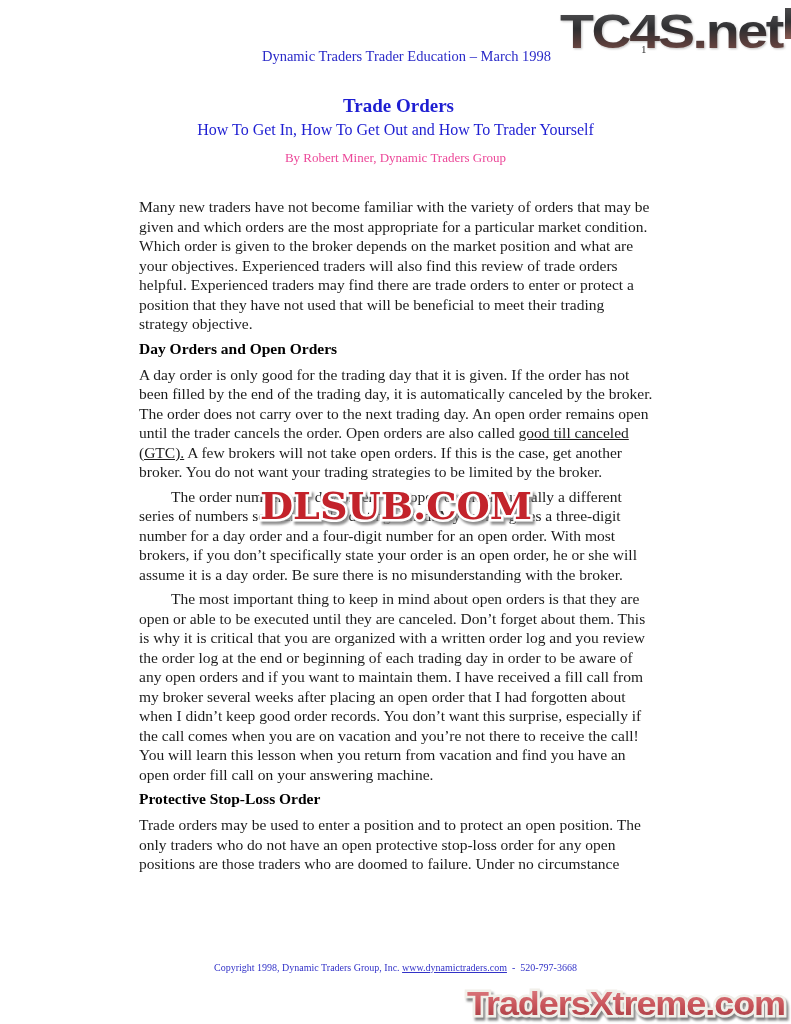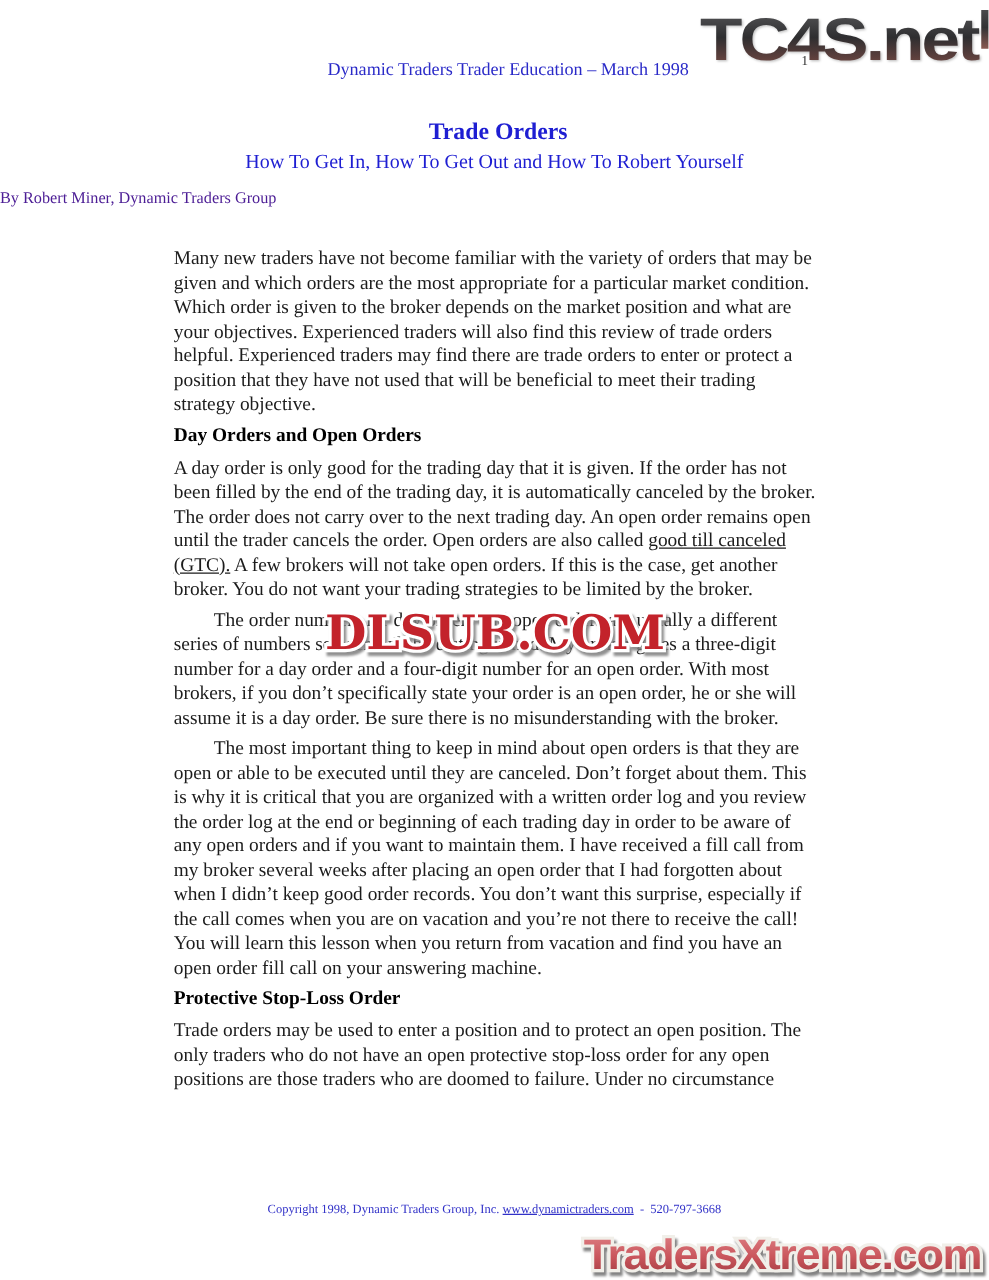--- a/index.html
+++ b/index.html
@@ -31,22 +31,22 @@
   
   .doc-title {
     position:absolute; top:92px; left:0; width:100%; margin:3px; text-align:center;
     font-size:19px; font-weight:bold; color:#1e1ed2;
   }
   .doc-subtitle {
     position:absolute; top:121px; left:0; width:100%; text-align:center;
     font-size:16px; color:#1e1ed2;
   }
   .doc-byline {
-    position:absolute; top:150px; left:0; width:100%; 
-    font-size:13px; color:#4c1d95;
+    position:absolute; top:150px; left:0; width:100%; text-align:center;
+    font-size:13px; color:#ec4899;
   }
 
   
   .body-col {
     position:absolute; left:139px; top:197px; width:520px;
     font-size:15.5px; line-height:19.5px; color:#1c1c1c; text-align:left;
   }
   .body-paragraph { margin:0 4px 5px 0; }
   .body-paragraph.indent { text-indent:32px; }
   .section-heading {
@@ -95,21 +95,21 @@
       </defs>
       <text class="tc4s-text" x="4" y="47" font-size="48" fill="url(#tcgrad)" textLength="222" lengthAdjust="spacingAndGlyphs">TC4S.net</text>
     </svg>
   </div>
   <div class="edge-strip"></div>
 
   <div class="header-title">Dynamic Traders Trader Education – March 1998</div>
   <div class="page-number">1</div>
 
   <h1 class="doc-title">Trade Orders</h1>
-  <div class="doc-subtitle">How To Get In, How To Get Out and How To Robert Yourself</div>
+  <div class="doc-subtitle">How To Get In, How To Get Out and How To Trader Yourself</div>
   <div class="doc-byline">By Robert Miner, Dynamic Traders Group</div>
 
   <div class="body-col" id="doc-body">
       <p class="body-paragraph"><span>Many new traders have not become familiar with the variety of orders that may be given and which orders are the most appropriate for a particular market condition. Which order is given to the broker depends on the market position and what are your objectives. Experienced traders will also find this review of trade orders helpful. Experienced traders may find there are trade orders to enter or protect a position that they have not used that will be beneficial to meet their trading strategy objective.</span></p>
       <h2 class="section-heading">Day Orders and Open Orders</h2>
       <p class="body-paragraph"><span>A day order is only good for the trading day that it is given. If the order has not been filled by the end of the trading day, it is automatically canceled by the broker. The order does not carry over to the next trading day. An open order remains open until the trader cancels the order. Open orders are also called </span><span class="u">good till canceled (GTC).</span><span> A few brokers will not take open orders. If this is the case, get another broker. You do not want your trading strategies to be limited by the broker.</span></p>
       <p class="body-paragraph indent"><span>The order numbers for day orders and open orders are usually a different series of numbers so each will be distinguished. My broker gives a three-digit number for a day order and a four-digit number for an open order. With most brokers, if you don’t specifically state your order is an open order, he or she will assume it is a day order. Be sure there is no misunderstanding with the broker.</span></p>
       <p class="body-paragraph indent"><span>The most important thing to keep in mind about open orders is that they are open or able to be executed until they are canceled. Don’t forget about them. This is why it is critical that you are organized with a written order log and you review the order log at the end or beginning of each trading day in order to be aware of any open orders and if you want to maintain them. I have received a fill call from my broker several weeks after placing an open order that I had forgotten about when I didn’t keep good order records. You don’t want this surprise, especially if the call comes when you are on vacation and you’re not there to receive the call! You will learn this lesson when you return from vacation and find you have an open order fill call on your answering machine.</span></p>
       <h2 class="section-heading">Protective Stop-Loss Order</h2>
       <p class="body-paragraph"><span>Trade orders may be used to enter a position and to protect an open position. The only traders who do not have an open protective stop-loss order for any open positions are those traders who are doomed to failure. Under no circumstance</span></p>

